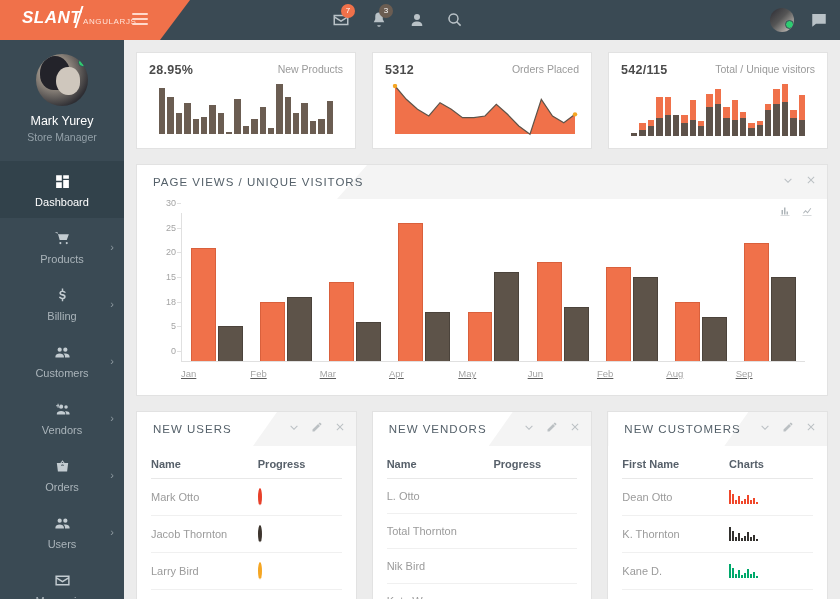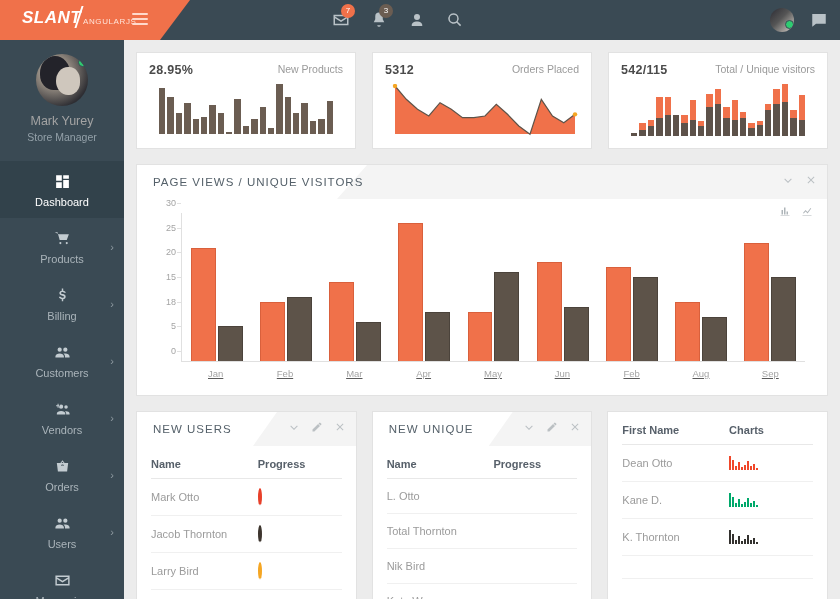--- a/index.html
+++ b/index.html
@@ -86,21 +86,21 @@
     background: #23232a; border-radius: 50% 50% 40% 45%;
   }
   .profile-pic .face {
     position: absolute; left: 20px; top: 13px; width: 24px; height: 28px;
     background: #cfc7bd; border-radius: 50% 45% 45% 50%;
   }
   .online-dot {
     position: absolute; right: 1px; top: 4px; width: 9px; height: 9px;
     border-radius: 50%; background: #2ecc71; border: 1px solid #3a4a54; z-index: 3;
   }
-  .profile-name { color: #a3a3a3; font-size: 12.5px; margin-bottom: 3px; text-align: center; }
+  .profile-name { color: #ffffff; font-size: 12.5px; margin-bottom: 3px; text-align: center; }
   .profile-role { color: #93a0a8; font-size: 10.5px; }
 
   .nav { margin-top: 8px; }
   .nav-item {
     position: relative; padding: 11px 0 10px; text-align: center;
     color: #aab4ba; cursor: pointer;
   }
   .nav-item.active { background: #32424b; color: #ffffff; }
   .nav-item.active .nav-icon svg { fill: #ffffff; }
   .nav-icon { height: 18px; margin-bottom: 6px; display: flex; justify-content: center; align-items: center; }
@@ -154,21 +154,21 @@
   }
   .ytick::after {
     content: ""; position: absolute; right: -5px; top: 50%; width: 4px; height: 1px; background: #e0e0e0;
   }
   .groups { position: absolute; left: 0; right: 0; bottom: 0; top: 0; display: flex; align-items: flex-end; }
   .group { flex: 1; display: flex; justify-content: center; align-items: flex-end; gap: 2px; height: 100%; }
   .group .bar { width: 36%; }
   .group .bar.a { background: #f0714a; border: 1px solid #d9603c; border-bottom: none; }
   .group .bar.b { background: #5d5349; border: 1px solid #4b433b; border-bottom: none; }
   .xaxis { margin-left: 30px; margin-right: 8px; display: flex; border-top: 1px solid #e0e0e0; padding-top: 6px; }
-  .xaxis span { flex: 1; text-align: center; font-size: 9.5px; color: #a4a4a4; }
+  .xaxis span { flex: 1; text-align: left; font-size: 9.5px; color: #a4a4a4; }
 
   
   .bottom-row { display: flex; gap: 15px; margin-top: 15px; }
   .mini-panel { width: 222px; background: #fff; border: 1px solid #e2e2e2; }
   .mini-panel .panel-head-tab { width: 140px; clip-path: polygon(0 0, 140px 0, 116px 34px, 0 34px); }
   .tbl { padding: 0 14px; }
   .tbl-head { display: flex; padding: 12px 0 8px; border-bottom: 1px solid #e8e8e8; }
   .tbl-head span { font-size: 11px; color: #57606a; font-weight: bold; }
   .tbl-row { display: flex; align-items: center; padding: 11px 0; border-bottom: 1px solid #f0f0f0; }
   .tbl-row span.cell-name { font-size: 11px; color: #9b9b9b; }
@@ -593,21 +593,21 @@
             <div class="tbl-row">
               <span class="cell-name c1">Larry Bird</span>
               <span class="c2"><span class="ring" style="border-color:#f5a623 #f5a623 #ececec #f5a623;transform:rotate(78deg)"></span></span>
             </div>
             <div class="tbl-row"></div>
           </div>
         </div>
         <div class="mini-panel">
           <div class="panel-head">
             <div class="panel-head-tab"></div>
-            <span class="panel-title">NEW UNIQUE</span>
+            <span class="panel-title">NEW VENDORS</span>
             <div class="panel-tools">
               <span class="tool">
                 <svg viewBox="0 0 24 24">
                   <path d="M6 9l6 6 6-6 1.5 1.5L12 18 4.5 10.5z"></path>
                 </svg>
               </span>
               <span class="tool">
                 <svg viewBox="0 0 24 24">
                   <path d="M3 17.2V21h3.8L18 9.8 14.2 6 3 17.2zM20.7 7.1a1 1 0 0 0 0-1.4l-2.4-2.4a1 1 0 0 0-1.4 0l-1.8 1.8L18.9 8.9z"></path>
                 </svg>
@@ -636,20 +636,41 @@
               <span class="cell-name c1">Nik Bird</span>
               <span class="c2"><span class="bar-prog"><i style="width:78%;background:#4d4views"></i></span></span>
             </div>
             <div class="tbl-row">
               <span class="cell-name c1">Kate W.</span>
               <span class="c2"><span class="bar-prog"><i style="width:88%;background:#f5a623"></i></span></span>
             </div>
           </div>
         </div>
         <div class="mini-panel">
+          <div class="panel-head">
+            <div class="panel-head-tab"></div>
+            <span class="panel-title">NEW CUSTOMERS</span>
+            <div class="panel-tools">
+              <span class="tool">
+                <svg viewBox="0 0 24 24">
+                  <path d="M6 9l6 6 6-6 1.5 1.5L12 18 4.5 10.5z"></path>
+                </svg>
+              </span>
+              <span class="tool">
+                <svg viewBox="0 0 24 24">
+                  <path d="M3 17.2V21h3.8L18 9.8 14.2 6 3 17.2zM20.7 7.1a1 1 0 0 0 0-1.4l-2.4-2.4a1 1 0 0 0-1.4 0l-1.8 1.8L18.9 8.9z"></path>
+                </svg>
+              </span>
+              <span class="tool">
+                <svg viewBox="0 0 24 24">
+                  <path d="M19 6.4 17.6 5 12 10.6 6.4 5 5 6.4 10.6 12 5 17.6 6.4 19 12 13.4 17.6 19 19 17.6 13.4 12z"></path>
+                </svg>
+              </span>
+            </div>
+          </div>
           <div class="tbl">
             <div class="tbl-head">
               <span class="c1">First Name</span>
               <span class="c2">Charts</span>
             </div>
             <div class="tbl-row">
               <span class="cell-name c1">Dean Otto</span>
               <span class="c2">
                 <span class="minispark">
                   <i style="height:14px;background:#f0472a"></i>
@@ -659,51 +680,51 @@
                   <i style="height:3.230769230769231px;background:#f0472a"></i>
                   <i style="height:5.384615384615385px;background:#f0472a"></i>
                   <i style="height:8.615384615384617px;background:#f0472a"></i>
                   <i style="height:4.307692307692308px;background:#f0472a"></i>
                   <i style="height:6.461538461538462px;background:#f0472a"></i>
                   <i style="height:2.153846153846154px;background:#f0472a"></i>
                 </span>
               </span>
             </div>
             <div class="tbl-row">
+              <span class="cell-name c1">K. Thornton</span>
+              <span class="c2">
+                <span class="minispark">
+                  <i style="height:14px;background:#33312e"></i>
+                  <i style="height:9.692307692307692px;background:#33312e"></i>
+                  <i style="height:4.307692307692308px;background:#33312e"></i>
+                  <i style="height:7.538461538461538px;background:#33312e"></i>
+                  <i style="height:3.230769230769231px;background:#33312e"></i>
+                  <i style="height:5.384615384615385px;background:#33312e"></i>
+                  <i style="height:8.615384615384617px;background:#33312e"></i>
+                  <i style="height:4.307692307692308px;background:#33312e"></i>
+                  <i style="height:6.461538461538462px;background:#33312e"></i>
+                  <i style="height:2.153846153846154px;background:#33312e"></i>
+                </span>
+              </span>
+            </div>
+            <div class="tbl-row">
               <span class="cell-name c1">Kane D.</span>
               <span class="c2">
                 <span class="minispark">
                   <i style="height:14px;background:#00a96b"></i>
                   <i style="height:9.692307692307692px;background:#00a96b"></i>
                   <i style="height:4.307692307692308px;background:#00a96b"></i>
                   <i style="height:7.538461538461538px;background:#00a96b"></i>
                   <i style="height:3.230769230769231px;background:#00a96b"></i>
                   <i style="height:5.384615384615385px;background:#00a96b"></i>
                   <i style="height:8.615384615384617px;background:#00a96b"></i>
                   <i style="height:4.307692307692308px;background:#00a96b"></i>
                   <i style="height:6.461538461538462px;background:#00a96b"></i>
                   <i style="height:2.153846153846154px;background:#00a96b"></i>
                 </span>
               </span>
             </div>
-            <div class="tbl-row">
-              <span class="cell-name c1">K. Thornton</span>
-              <span class="c2">
-                <span class="minispark">
-                  <i style="height:14px;background:#33312e"></i>
-                  <i style="height:9.692307692307692px;background:#33312e"></i>
-                  <i style="height:4.307692307692308px;background:#33312e"></i>
-                  <i style="height:7.538461538461538px;background:#33312e"></i>
-                  <i style="height:3.230769230769231px;background:#33312e"></i>
-                  <i style="height:5.384615384615385px;background:#33312e"></i>
-                  <i style="height:8.615384615384617px;background:#33312e"></i>
-                  <i style="height:4.307692307692308px;background:#33312e"></i>
-                  <i style="height:6.461538461538462px;background:#33312e"></i>
-                  <i style="height:2.153846153846154px;background:#33312e"></i>
-                </span>
-              </span>
-            </div>
             <div class="tbl-row"></div>
           </div>
         </div>
       </div>
   </div>
 </div>
 
 </body></html>

